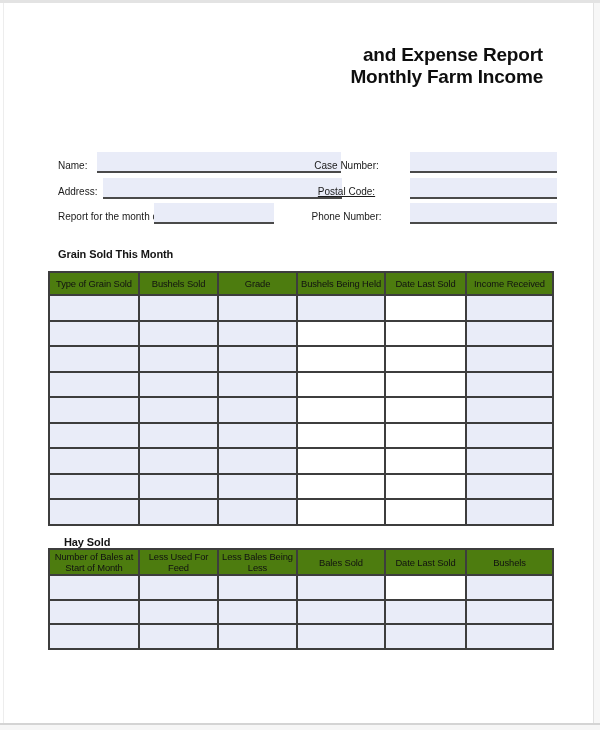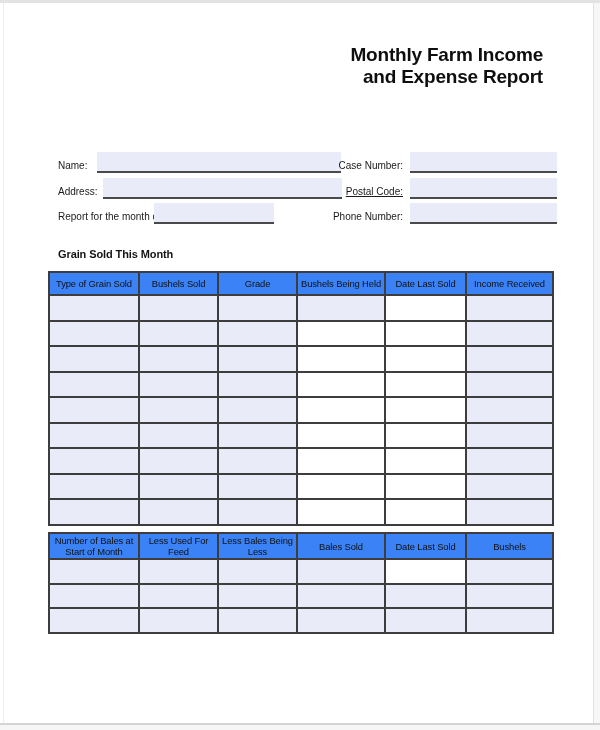--- a/index.html
+++ b/index.html
@@ -20,21 +20,21 @@
   .edge-right{position:absolute;top:3px;right:0;bottom:5px;width:7px;background:#f7f7f7;border-left:1px solid #e2e2e2;box-sizing:border-box;}
   .edge-bottom{position:absolute;left:0;right:0;bottom:0;height:5px;background:#f6f6f6;border-top:2px solid #d4d4d4;box-sizing:content-box;}
 
   .title{
     position:absolute;top:44px;right:57px;text-align:right;
     font-size:19px;font-weight:bold;line-height:22px;color:#0e0e0e;
     letter-spacing:-0.2px;
   }
 
   .flabel{position:absolute;font-size:10px;color:#1a1a1a;}
-  .flabel.right{width:113px;text-align:right;}
+  .flabel.right{width:113px;text-align:center;}
 
   .ufield{
     position:absolute;height:19px;box-sizing:content-box;
     background:var(--hl);
     border:none;border-bottom:2px solid var(--underline);
     outline:none;padding:0 2px;font-size:10px;
     font-family:"Liberation Sans","DejaVu Sans",sans-serif;
   }
 
   .section-heading{position:absolute;font-size:11px;font-weight:bold;color:#141414;letter-spacing:-0.1px;}
@@ -43,42 +43,42 @@
     position:absolute;left:48px;width:504px;
     border-collapse:collapse;table-layout:fixed;
     border:2px solid var(--tbl-border);
   }
   table.grid th, table.grid td{
     border:2px solid var(--tbl-border);
     padding:0 1px;
   }
   table.grid th{
     font-size:9.4px;font-weight:normal;text-align:center;vertical-align:middle;
-    letter-spacing:-0.1px;line-height:11px;background:#3b82f6;color:#111;
+    letter-spacing:-0.1px;line-height:11px;background:#4d7c0f;color:#111;
   }
   #grain-table{top:271px;}
   #grain-table th{height:21px;white-space:nowrap;overflow:hidden;}
   #grain-table td{height:23.5px;}
-  #hay-table{top:532px;}
+  #hay-table{top:548px;}
   #hay-table th{height:24px;}
   #hay-table td{height:22.5px;}
   td.cell-field{background:var(--hl);}
   td.cell-plain{background:#ffffff;}
 </style>
 </head>
 <body>
 
 <div class="edge-top"></div>
 <div class="edge-left"></div>
 <div class="edge-right"></div>
 <div class="edge-bottom"></div>
 
 <div class="title">
+  <div>and Expense Report</div>
   <div>Monthly Farm Income</div>
-  <div>and Expense Report</div>
 </div>
 
 <div class="flabel" style="left:58px;top:160px;">Name:</div>
 <input class="ufield" style="left: 97px; top: 152px; width: 240px;" value="">
 
 <div class="flabel" style="left:58px;top:186px;">Address:</div>
 <input class="ufield" style="left: 103px; top: 178px; width: 235px;" value="">
 
 <div class="flabel" style="left:58px;top:211px;">Report for the month of</div>
 <input class="ufield" style="left: 154px; top: 203px; width: 116px;" value="">

